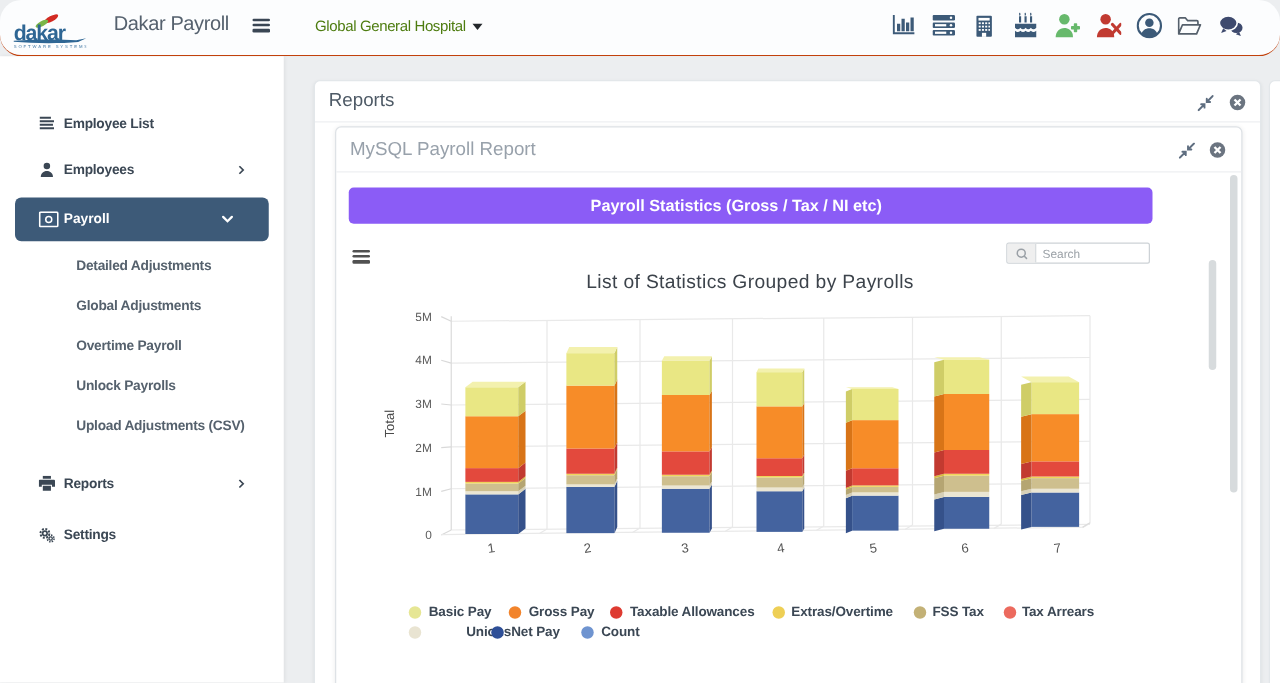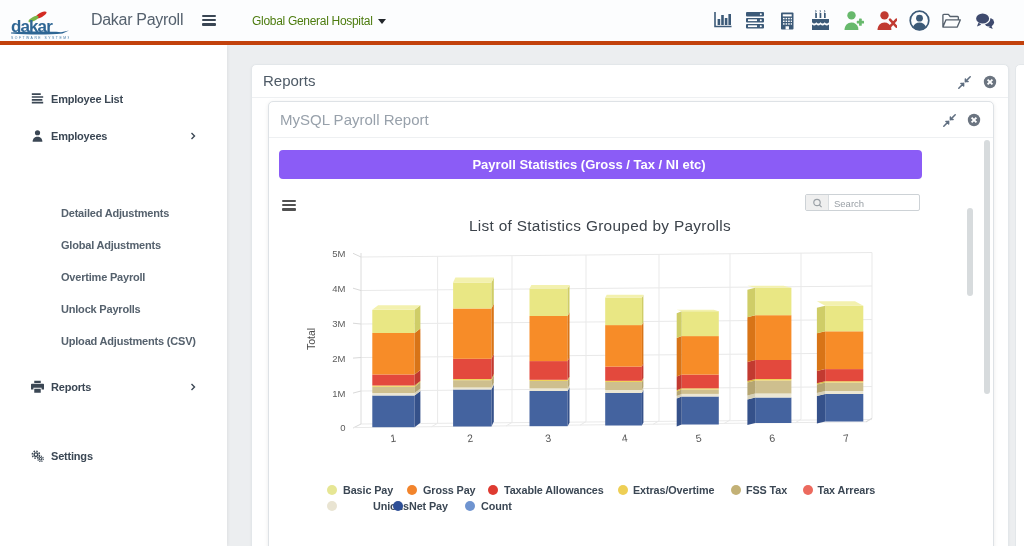--- a/index.html
+++ b/index.html
@@ -1,20 +1,20 @@
 <!DOCTYPE html>
 <html><head>
 <meta charset="utf-8">
 <style>
   * { margin:0; padding:0; box-sizing:border-box; }
   html,body { width:1024px; height:546px; overflow:hidden; font-family:"Liberation Sans", sans-serif; background:#eceef0; }
   .abs { position:absolute; }
 
   
-  #navbar { position:absolute; left:0; top:0; width:1024px; height:45px; background:#fcfdfe; border-bottom:4px solid #c2410c; z-index:30; }
+  #navbar { position:absolute; left:0; top:0; width:1024px; height:45px; background:#fcfdfe; border-bottom:1px solid #c2410c; z-index:30;border-radius:17px; }
   #brandtext { position:absolute; left:91px; top:11px; font-size:16px; letter-spacing:-0.3px; color:#55616e; }
   #ggh { position:absolute; left:252px; top:13.5px; font-size:12px; color:#4d7c0f; letter-spacing:-0.3px; }
   #ggh .caret { display:inline-block; width:0; height:0; border-left:4.5px solid transparent; border-right:4.5px solid transparent; border-top:5px solid #23272b; margin-left:5px; margin-bottom:1px; }
   .hamb { position:absolute; left:202px; top:15px; width:13.5px; height:11px; }
   .hamb div { height:2.2px; background:#3a4654; border-radius:1px; margin-bottom:2px; }
 
   
   #sidebar { position:absolute; left:0; top:45px; width:227px; height:501px; background:#ffffff; box-shadow:1px 0 3px rgba(0,0,0,0.06); z-index:20; }
   .side-item { position:absolute; left:0; width:227px; height:24px; color:#3b4754; font-weight:bold; font-size:11px; letter-spacing:-0.2px; }
   .side-item .txt { position:absolute; left:51px; top:50%; transform:translateY(-50%); }
@@ -386,37 +386,47 @@
     <svg class="chev" viewBox="0 0 8 8" fill="none" stroke="#3b4754" stroke-width="1.4">
         <path d="M2.5 1l3 3-3 3"></path>
       </svg>
   </div>
   <div class="side-item" style="top:42px;">
     <svg class="ico" viewBox="0 0 16 16" fill="#3b4754">
         <path d="M1 1h11v2H1zM1 4.5h14v2H1zM1 8h13v2H1zM1 11.5h14v2H1z"></path>
       </svg>
     <span class="txt">Employee List</span>
   </div>
+  <div id="payroll-sel">
+    <svg style="position:absolute; left:19px; top:11px;" width="16" height="13" viewBox="0 0 16 13">
+        <rect x="0.7" y="0.7" width="14.6" height="11.6" rx="1" fill="none" stroke="#ffffff" stroke-width="1.4"></rect>
+        <circle cx="8" cy="6.5" r="2.4" fill="none" stroke="#ffffff" stroke-width="1.2"></circle>
+      </svg>
+    <span style="position:absolute; left:39px; top:11px; font-weight:bold; font-size:11px;">Payroll</span>
+    <svg style="position:absolute; right:28px; top:13px;" width="10" height="9" viewBox="0 0 10 9" fill="none" stroke="#ffffff" stroke-width="1.8" stroke-linecap="round">
+        <path d="M1.5 2.5l3.5 3.5 3.5-3.5"></path>
+      </svg>
+  </div>
   <div class="sub-item" style="top:168px;">Detailed Adjustments</div>
   <div class="sub-item" style="top:200px;">Global Adjustments</div>
   <div class="sub-item" style="top:232px;">Overtime Payroll</div>
   <div class="sub-item" style="top:264px;">Unlock Payrolls</div>
   <div class="sub-item" style="top:296px;">Upload Adjustments (CSV)</div>
   <div class="side-item" style="top:330px;">
     <svg class="ico" viewBox="0 0 16 16" fill="#3b4754">
         <path d="M4 0h8v3H4z"></path>
         <path d="M1 4h14a1 1 0 011 1v6h-3v-2H3v2H0V5a1 1 0 011-1z"></path>
         <path d="M4 10h8v5H4z"></path>
       </svg>
     <span class="txt">Reports</span>
     <svg class="chev" viewBox="0 0 8 8" fill="none" stroke="#3b4754" stroke-width="1.4">
         <path d="M2.5 1l3 3-3 3"></path>
       </svg>
   </div>
-  <div class="side-item" style="top:371px;margin-top:28px;">
+  <div class="side-item" style="top:371px;">
     <svg class="ico" viewBox="0 0 18 16">
       <g fill="#3b4754">
         <circle cx="6.8" cy="6.2" r="3.4"></circle>
         <circle cx="6.8" cy="6.2" r="4.9" fill="none" stroke="#3b4754" stroke-width="2.2" stroke-dasharray="2.1 1.74"></circle>
         <circle cx="6.8" cy="6.2" r="1.5" fill="#ffffff"></circle>
         <circle cx="13.2" cy="11.8" r="2.5"></circle>
         <circle cx="13.2" cy="11.8" r="3.7" fill="none" stroke="#3b4754" stroke-width="1.8" stroke-dasharray="1.6 1.3"></circle>
         <circle cx="13.2" cy="11.8" r="1.1" fill="#ffffff"></circle>
       </g>
     </svg>

